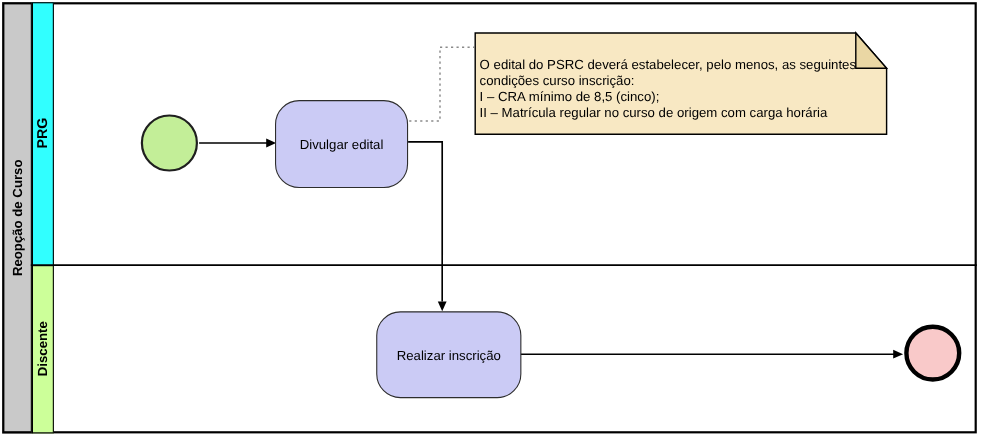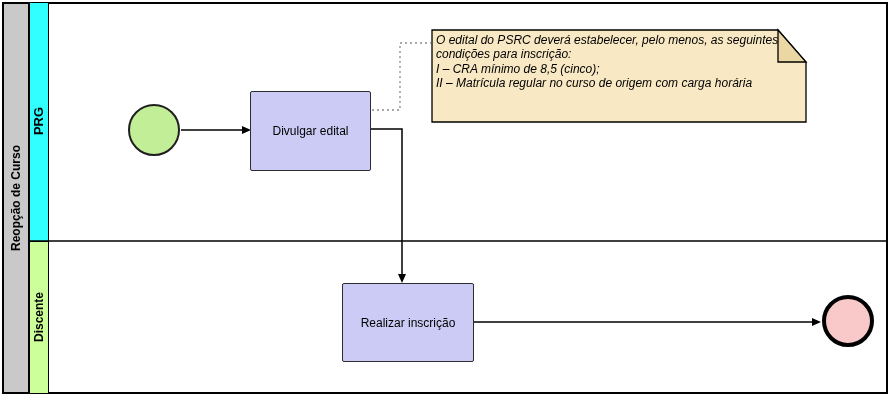--- a/index.html
+++ b/index.html
@@ -16,33 +16,33 @@
   .vlabel{
     position:absolute;width:200px;height:16px;line-height:16px;text-align:center;
     font-weight:bold;font-size:12px;white-space:nowrap;
     transform:rotate(-90deg);
   }
   .vlabel.pool-label{left:-84px;top:190px;}
   .vlabel.prg-label{left:-61px;top:113px;font-size:13px;}
   .vlabel.discente-label{left:-61px;top:309px;}
   .task{
     position:absolute;box-sizing:border-box;background:#CBCBF5;
-    border:1.5px solid #2d2d2d;border-radius:2px;
+    border:1.5px solid #2d2d2d;border-radius:22px;
     display:flex;align-items:center;justify-content:center;
     font-size:12px;text-align:center;
   }
   .task.t1{left:250px;top:91px;width:121px;height:80px;}
   .task.t2{left:342px;top:283px;width:132px;height:79px;}
   .event{position:absolute;box-sizing:border-box;border-radius:50%;}
   .event.start{left:128px;top:104px;width:52px;height:52px;background:#C3EE98;border:2px solid #1f1f1f;}
   .event.end{left:822px;top:295px;width:52px;height:52px;background:#F9C9C9;border:4px solid #000;}
   svg.layer{position:absolute;left:0;top:0;width:892px;height:402px;}
   .note-text{
-    position:absolute;left:436px;top:33px;width:346px;
-    font-size:12px;line-height:14.4px;white-space:nowrap;font-style:italic;
+    position:absolute;left:436px;top:52px;width:346px;
+    font-size:12px;line-height:14.4px;white-space:nowrap;
   }
 </style>
 </head>
 <body>
 
 <div class="stage">
 
   <div class="abs pool-border"></div>
   <div class="abs pool-header"></div>
   <div class="abs lane-bar prg"></div>
@@ -74,21 +74,21 @@
     <path d="M372,110 L400,110 L400,43 L431,43" fill="none" stroke="#8a8a8a" stroke-width="1.3" stroke-dasharray="2 3"></path>
 
     <g>
       <path d="M432,30 L778,30 L806,62 L806,122 L432,122 Z" fill="#F8E8C3" stroke="#000" stroke-width="1.3"></path>
       <path d="M778,30 L778,62 L806,62 Z" fill="#EAD7A4" stroke="#000" stroke-width="1.3"></path>
     </g>
   </svg>
 
   <div class="note-text">
     <div>O edital do PSRC deverá estabelecer, pelo menos, as seguintes</div>
-    <div>condições para inscrição:</div>
+    <div>condições curso inscrição:</div>
     <div>I – CRA mínimo de 8,5 (cinco);</div>
     <div>II – Matrícula regular no curso de origem com carga horária</div>
   </div>
 
   <div class="event start"></div>
 
   <div class="task t1">
     <span>Divulgar edital</span>
   </div>
 

